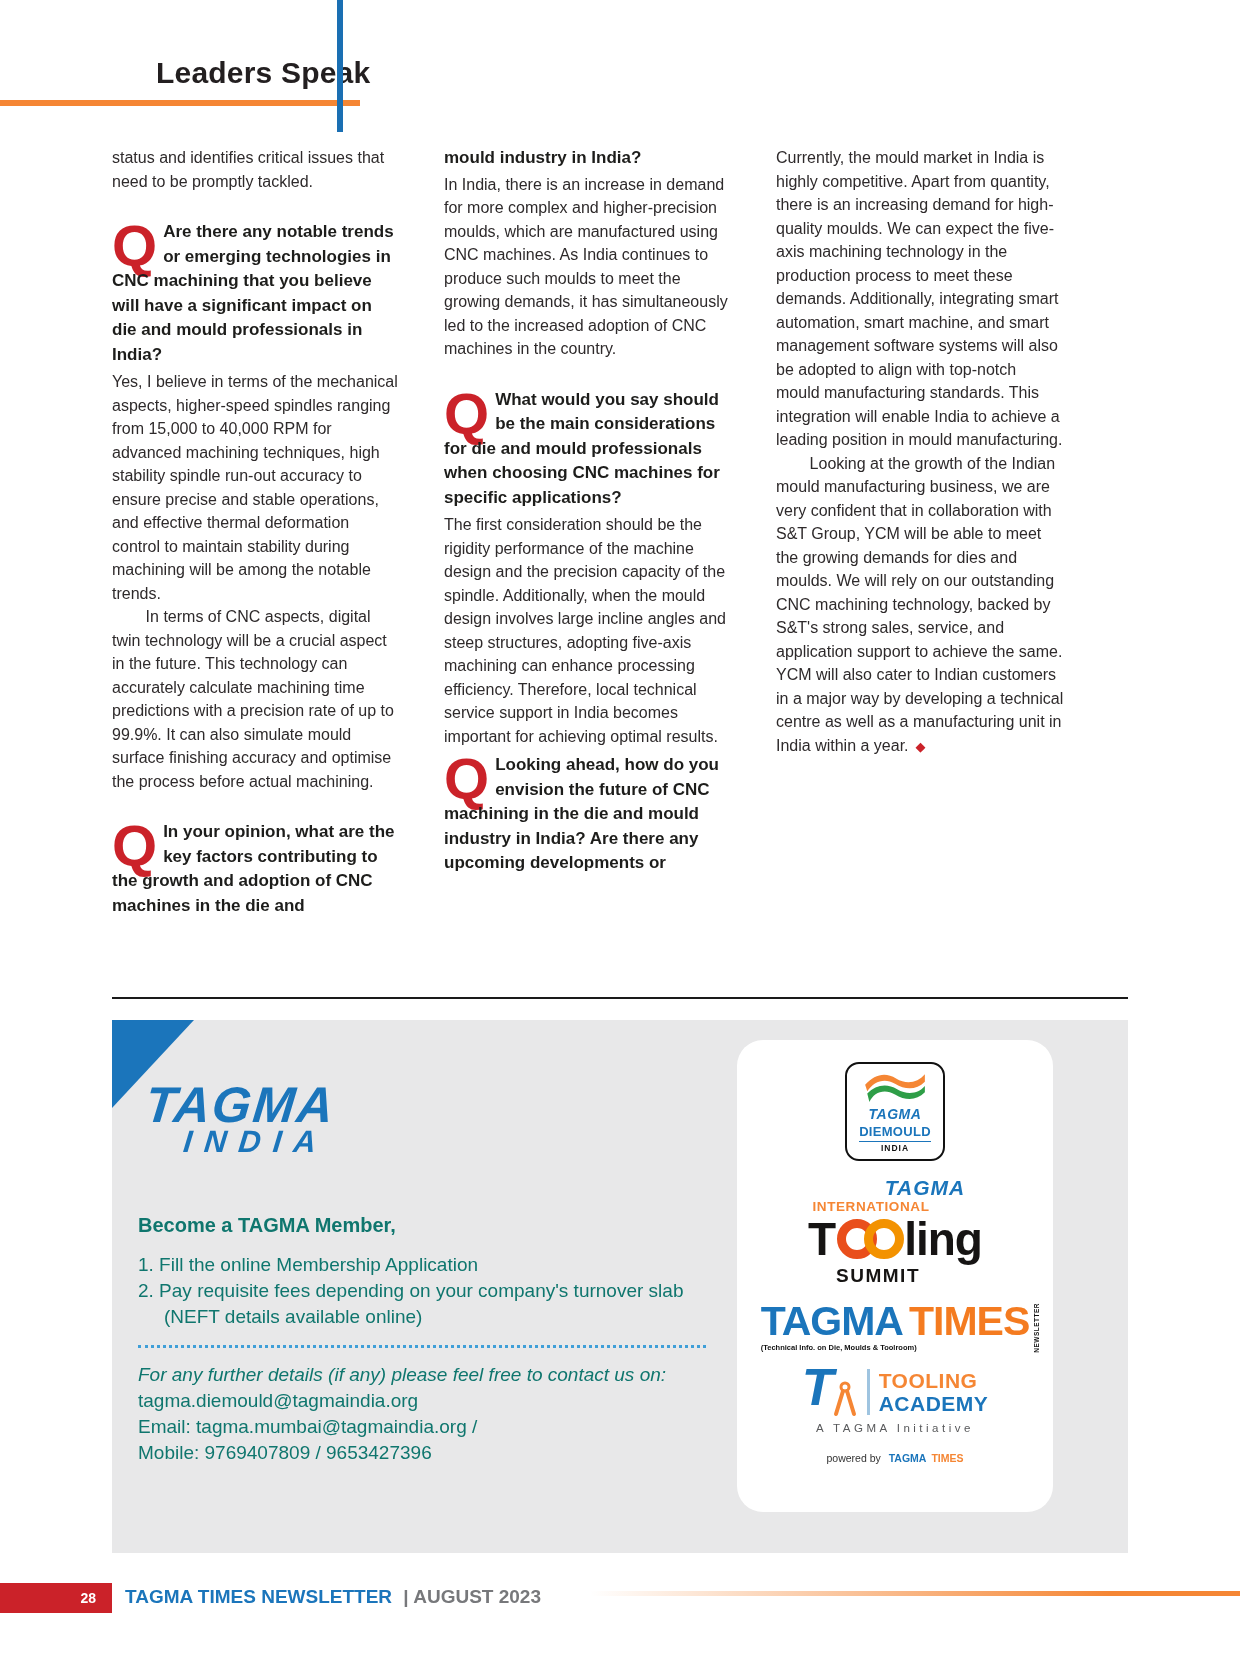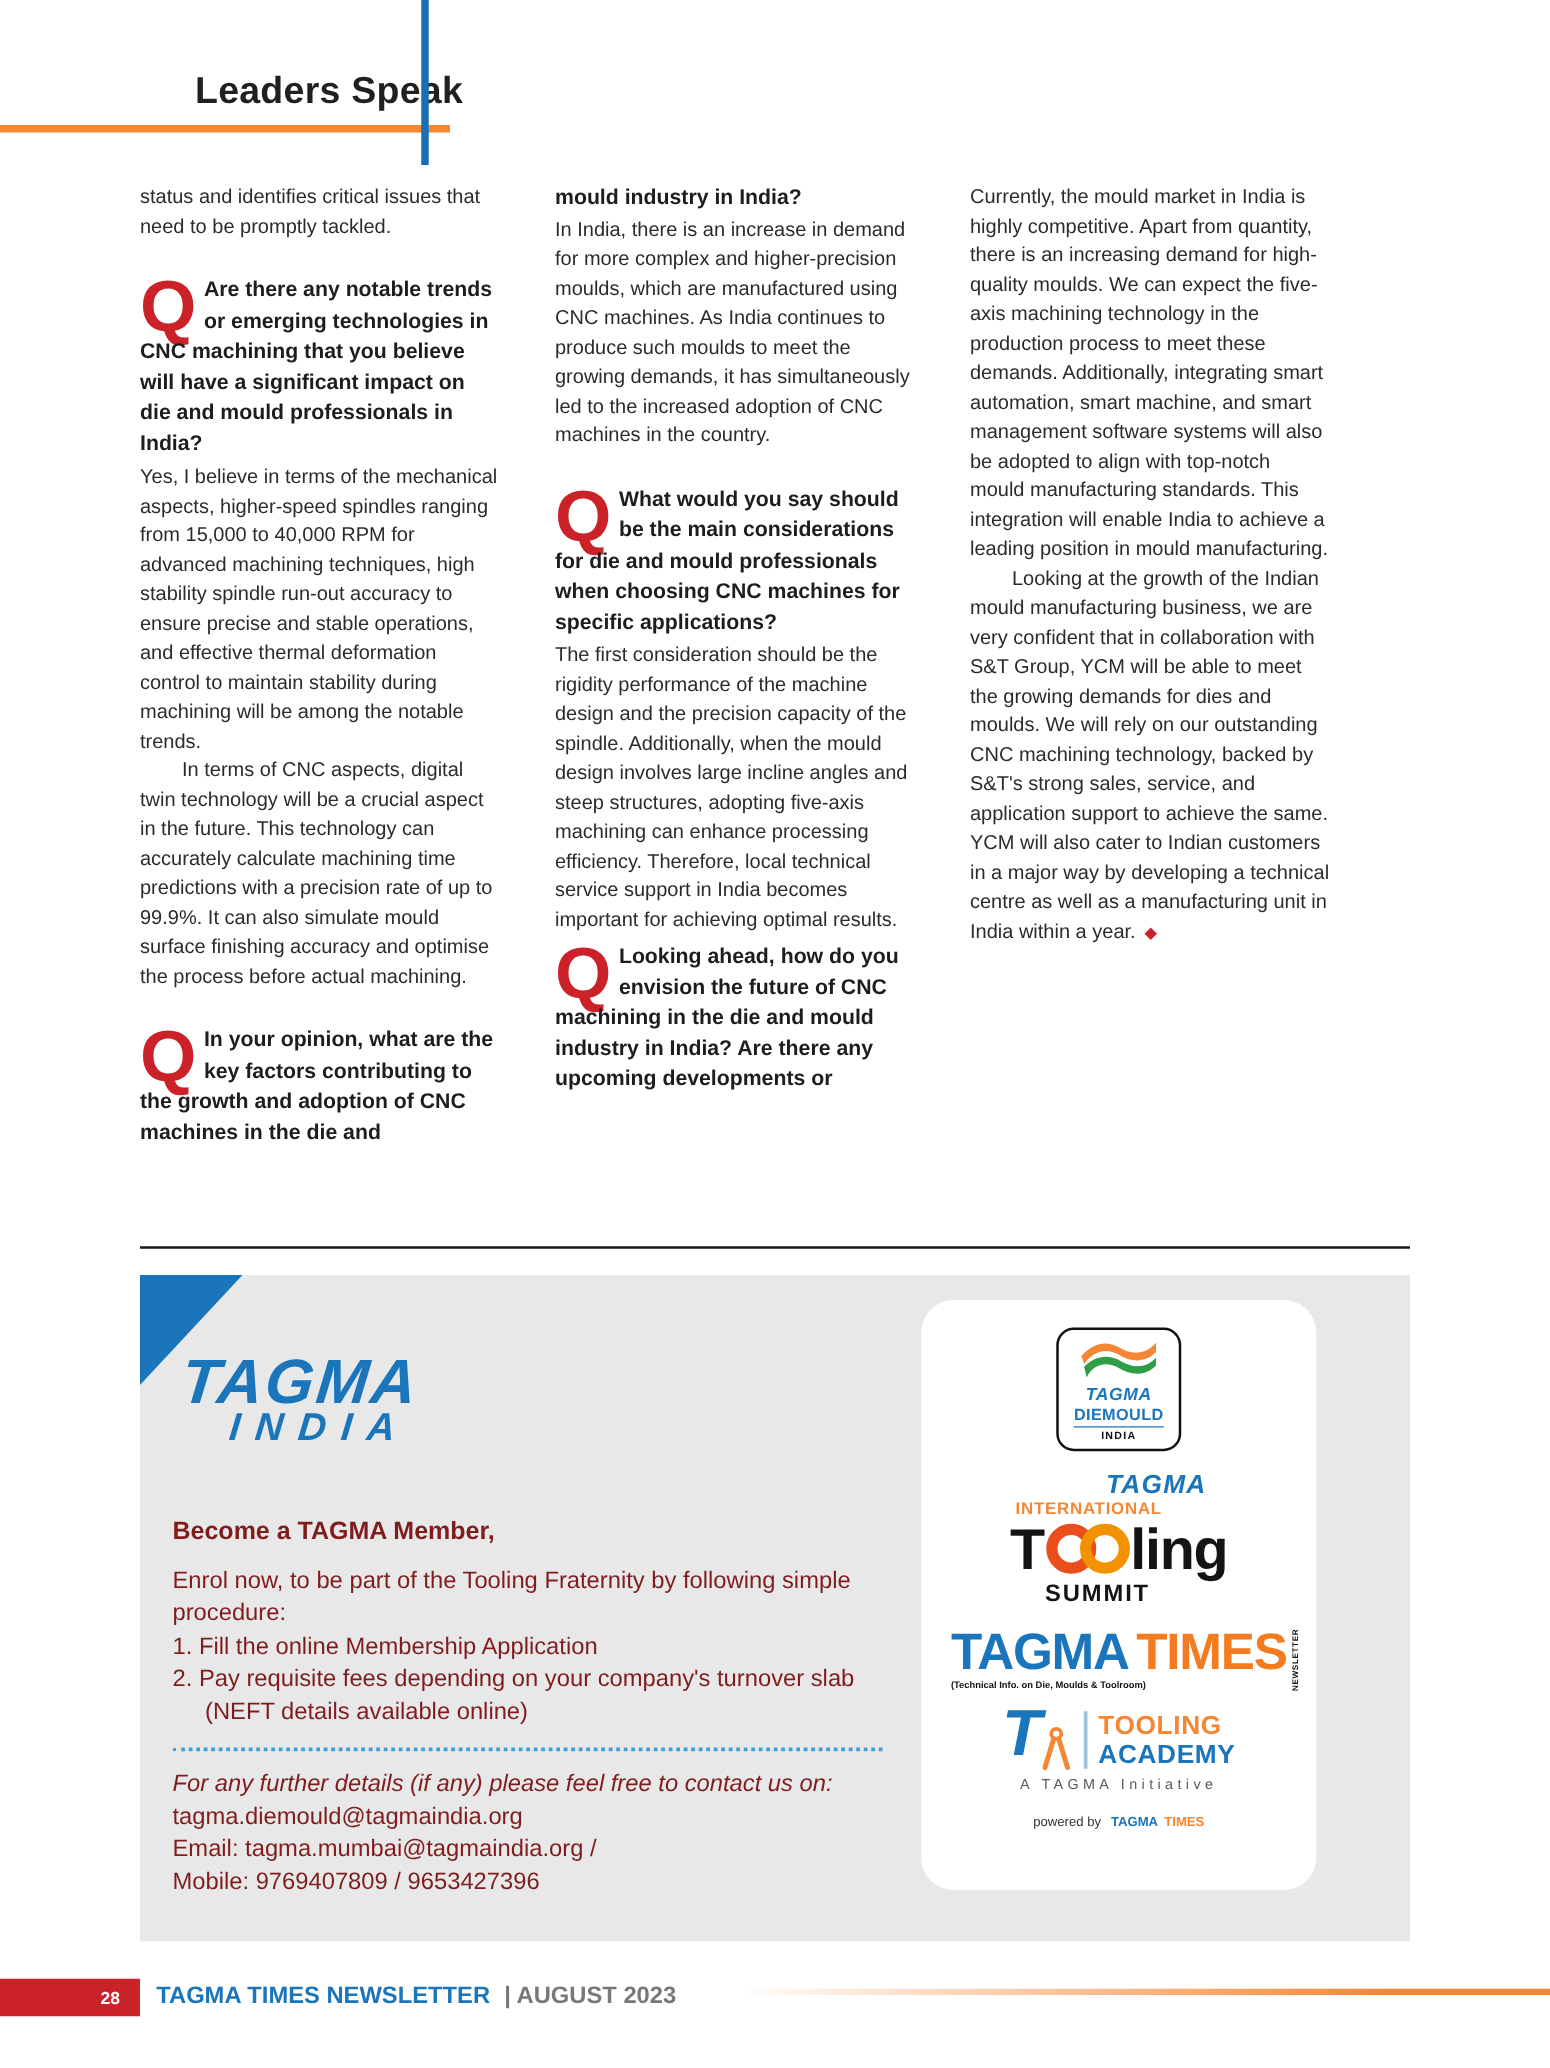--- a/index.html
+++ b/index.html
@@ -30,21 +30,21 @@
 
   
   .ad{position:absolute;left:112px;top:1020px;width:1016px;height:533px;background:#e8e8e9;}
   .ad-corner{position:absolute;left:0;top:0;width:0;height:0;
              border-top:88px solid #1b75bb;border-right:82px solid transparent;}
   .tagma-india{position:absolute;left:32px;top:60px;color:#1b75bb;font-style:italic;
                font-weight:bold;transform:skewX(-6deg);}
   .tagma-india .l1{font-size:50px;letter-spacing:2px;line-height:50px;}
   .tagma-india .l2{font-size:31px;letter-spacing:12px;line-height:32px;margin-left:42px;margin-top:-4px;}
 
-  .ad-text{position:absolute;left:26px;top:192px;width:568px;color:#7f1d1d;font-size:19px;line-height:26px;}
+  .ad-text{position:absolute;left:26px;top:192px;width:568px;color:#0f766e;font-size:19px;line-height:26px;}
   .ad-headline{font-weight:bold;font-size:20px;margin:0 0 14px 0;}
   .ad-intro{margin:0 0 1px 0;}
   .ad-steps{list-style:none;margin:0;padding:0;}
   .ad-steps li{padding-left:26px;text-indent:-26px;margin:0;}
   .dotted-rule{border:none;border-top:3px dotted #3f9fd8;margin:15px 0 14px 0;width:100%;}
   .ad-note{font-style:italic;margin:0;}
   .ad-line{margin:0;}
 
   
   .logo-card{position:absolute;left:625px;top:20px;width:316px;height:472px;background:#fff;
@@ -160,21 +160,20 @@
   <div class="ad">
     <div class="ad-corner"></div>
 
     <div class="tagma-india">
       <div class="l1">TAGMA</div>
       <div class="l2">INDIA</div>
     </div>
 
     <div class="ad-text">
       <p class="ad-headline">Become a TAGMA Member,</p>
-      <p class="ad-intro">Enrol now, to be part of the Tooling Fraternity by following simple procedure:</p>
       <ul class="ad-steps">
         <li>1. Fill the online Membership Application</li>
         <li>2. Pay requisite fees depending on your company's turnover slab (NEFT details available online)</li>
       </ul>
       <hr class="dotted-rule">
       <p class="ad-note">For any further details (if any) please feel free to contact us on:</p>
       <p class="ad-line">tagma.diemould@tagmaindia.org</p>
       <p class="ad-line">Email: tagma.mumbai@tagmaindia.org /</p>
       <p class="ad-line">Mobile: 9769407809 / 9653427396</p>
     </div>

